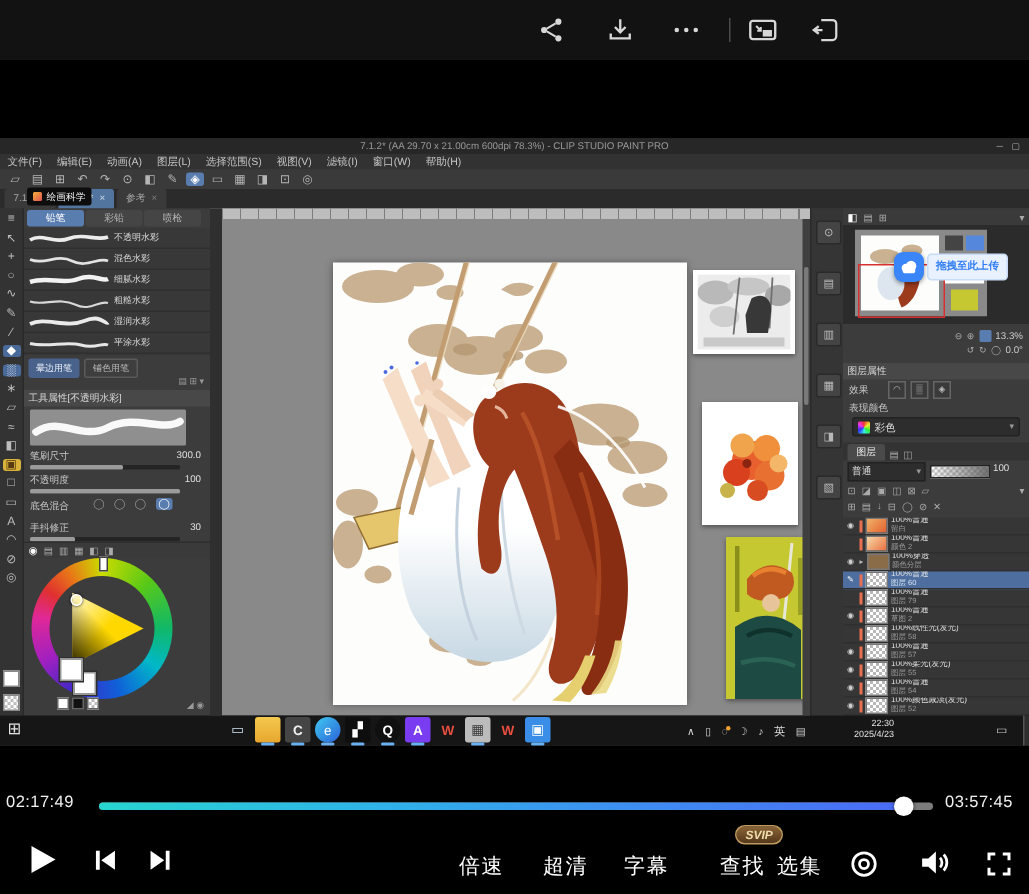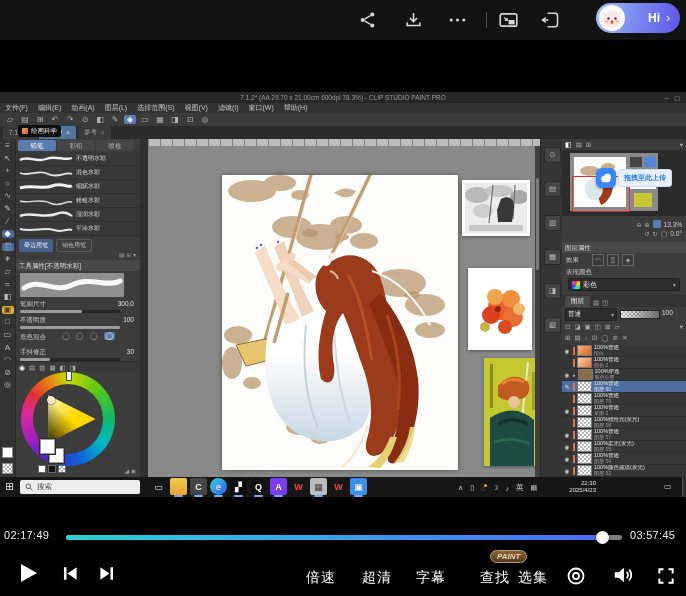--- a/index.html
+++ b/index.html
@@ -116,36 +116,20 @@
           <rect x="2.5" y="5" width="19" height="14" rx="2" stroke="#e8e8e8" stroke-width="1.8" fill="none"></rect>
           <rect x="12" y="12" width="7" height="5" fill="#e8e8e8"></rect>
           <path d="M7 9 l3.5 3.5 M10.5 9.8 v2.7 h-2.7" stroke="#e8e8e8" stroke-width="1.5" fill="none"></path>
         </svg>
     </div>
     <div class="tico" style="left:540px;">
       <svg width="20" height="22" viewBox="0 0 24 24">
           <path d="M9 4 h9 a3 3 0 0 1 3 3 v10 a3 3 0 0 1 -3 3 h-9" stroke="#e8e8e8" stroke-width="1.8" fill="none"></path>
           <path d="M3 12 h7 M7 9 l-4 3 4 3" stroke="#e8e8e8" stroke-width="1.8" fill="none"></path>
         </svg>
-    </div>
-    <div class="avatar-pill">
-      <div class="abs" style="left:2px;top:1px;">
-        <svg width="28" height="28" viewBox="0 0 28 28">
-            <circle cx="14" cy="14" r="13" fill="#fdfdfd"></circle>
-            <path d="M4 12 Q14 1 24 12 Q14 8 4 12 Z" fill="#eef0fa"></path>
-            <circle cx="14" cy="15.5" r="8.5" fill="#fdeae6"></circle>
-            <circle cx="10.5" cy="14.5" r="1.2" fill="#423838"></circle>
-            <circle cx="17.5" cy="14.5" r="1.2" fill="#423838"></circle>
-            <ellipse cx="8.6" cy="17.4" rx="1.8" ry="1.2" fill="#f6b4ac"></ellipse>
-            <ellipse cx="19.4" cy="17.4" rx="1.8" ry="1.2" fill="#f6b4ac"></ellipse>
-            <ellipse cx="14" cy="18" rx="1.5" ry="1.9" fill="#e2544a"></ellipse>
-          </svg>
-      </div>
-      <span class="abs" style="left:52px;top:8px;font-size:12px;font-weight:bold;color:#fff;">Hi</span>
-      <span class="abs" style="left:70px;top:7px;font-size:13px;color:#eef;">›</span>
     </div>
   </div>
 
   <div class="csp">
     <div class="cspbar">
       <span class="tt nowrap">7.1.2* (AA 29.70 x 21.00cm 600dpi 78.3%) - CLIP STUDIO PAINT PRO</span>
       <span class="abs" style="right:4px;top:2px;font-size:6px;color:#aaa;letter-spacing:2px;">─   ▢</span>
     </div>
     <div class="menubar">
       <span>文件(F)</span>
@@ -649,27 +633,20 @@
                 <span class="n">图层 52</span>
               </span>
             </div>
 
         </div>
       </div>
     </div>
 
     <div class="wtask">
       <span class="abs" style="left:5px;top:4px;font-size:11px;color:#e0e0e0;line-height:11px;">⊞</span>
-      <div class="abs" style="left:20px;top:3px;width:120px;height:14px;background:#ededed;border-radius:2px;display:flex;align-items:center;gap:4px;padding-left:5px;box-sizing:border-box;">
-        <svg width="8" height="8" viewBox="0 0 12 12">
-            <circle cx="5" cy="5" r="3.4" stroke="#555" stroke-width="1.4" fill="none"></circle>
-            <path d="M7.6 7.6 L11 11" stroke="#555" stroke-width="1.4"></path>
-          </svg>
-        <span style="font-size:7.5px;color:#4a4a4a;">搜索</span>
-      </div>
       <div class="abs" style="left:150px;top:1px;display:flex;gap:3px;">
         <span class="tile" style="color:#cfe0f0;font-weight:normal;">▭</span>
         <span class="tile" style="background:linear-gradient(#f3c94e,#e8a62e);">
             <u></u>
           </span>
         <span class="tile" style="background:#454545;color:#f0f0f0;">C<u></u></span>
         <span class="tile" style="background:linear-gradient(135deg,#40c8f0,#2a62d8);border-radius:50%;color:#fff;font-weight:normal;">e<u></u></span>
         <span class="tile" style="background:#0e0e0e;color:#fff;">▞<u></u></span>
         <span class="tile" style="background:#101010;border-radius:50%;color:#fff;">Q<u></u></span>
         <span class="tile" style="background:#7a3cf0;">A<u></u></span>
@@ -717,21 +694,21 @@
     <svg width="19" height="19" viewBox="0 0 24 24">
         <path d="M15.8 4 H19 v16 h-3.2 Z M3 4 L14.5 12 L3 20 Z" fill="#fff"></path>
       </svg>
   </div>
 
   <span class="clabel" style="left:306px;">倍速</span>
   <span class="clabel" style="left:362px;">超清</span>
   <span class="clabel" style="left:416px;">字幕</span>
   <span class="clabel" style="left:480px;">查找</span>
   <span class="clabel" style="left:518px;">选集</span>
-  <span class="svip">PAINT</span>
+  <span class="svip">SVIP</span>
 
   <div class="abs" style="left:566px;top:566px;cursor:pointer;">
     <svg width="20" height="20" viewBox="0 0 24 24">
         <circle cx="12" cy="12" r="9" fill="none" stroke="#fff" stroke-width="2.2"></circle>
         <circle cx="12" cy="12" r="3.6" fill="none" stroke="#fff" stroke-width="2.2"></circle>
       </svg>
   </div>
   <div class="abs" style="left:612px;top:564px;cursor:pointer;">
     <svg width="22" height="22" viewBox="0 0 24 24">
         <path d="M3 9 v6 h4.5 L13 20 V4 L7.5 9 Z" fill="#fff"></path>

